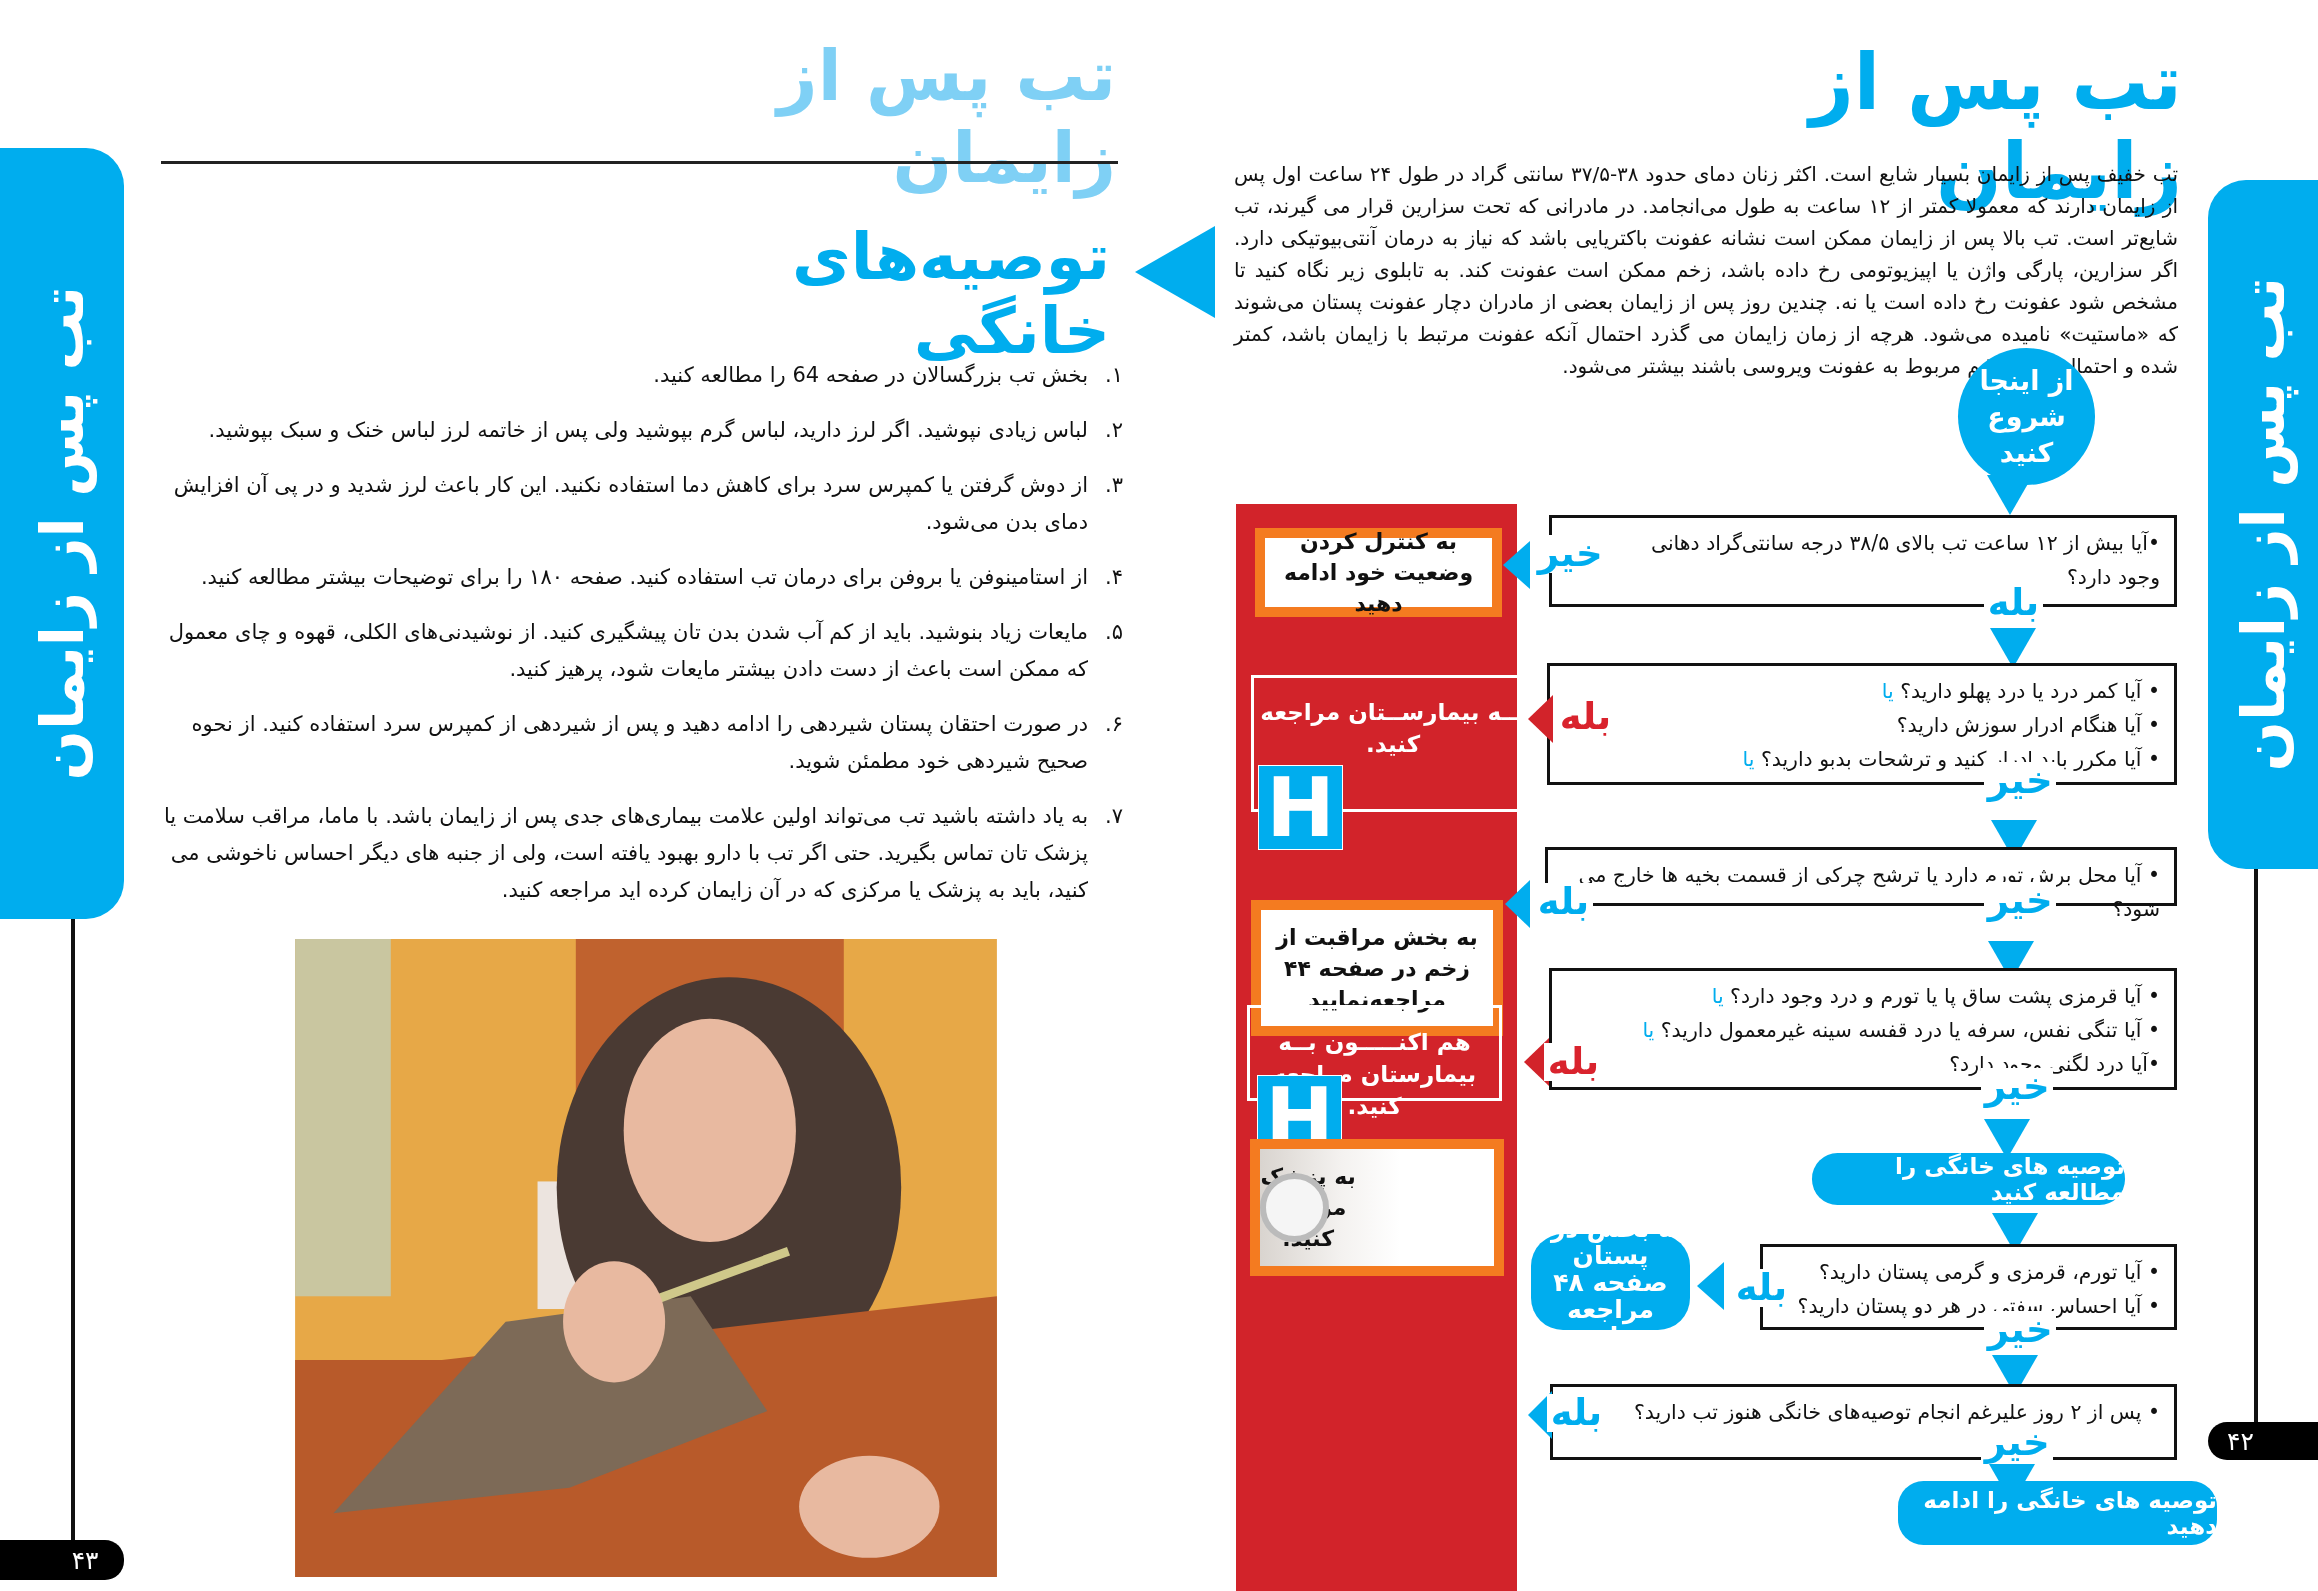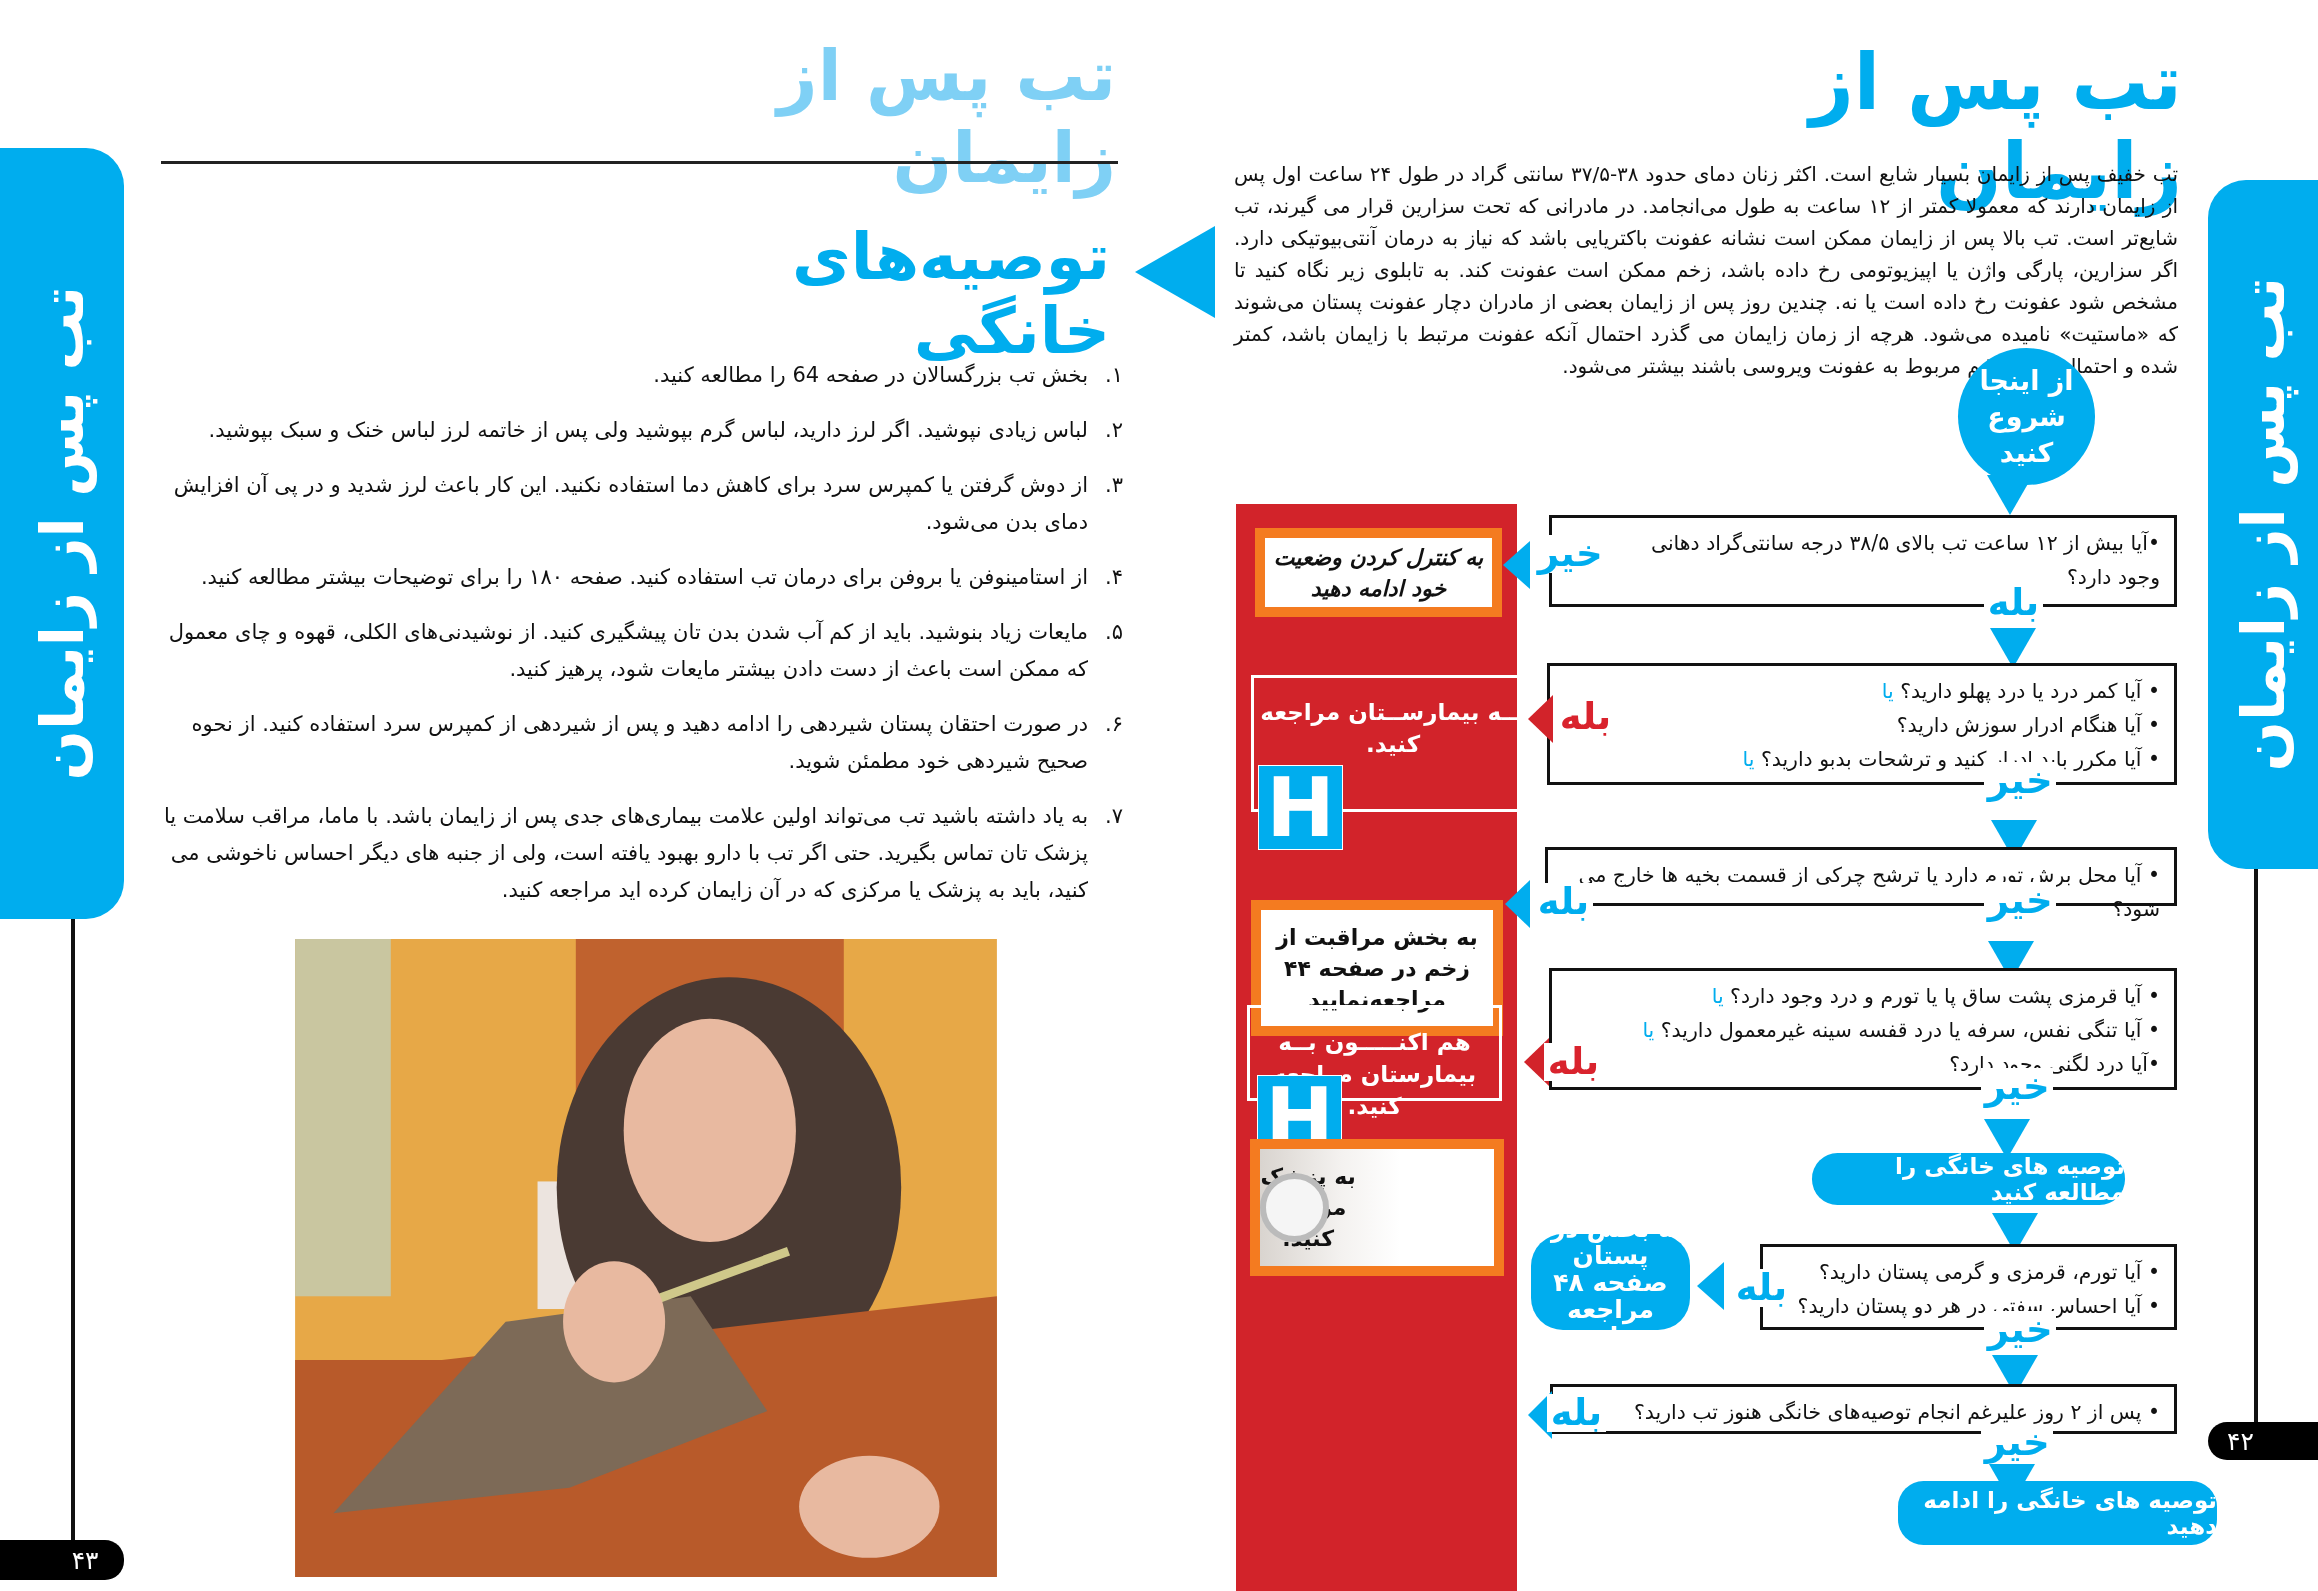--- a/index.html
+++ b/index.html
@@ -115,21 +115,21 @@
 <div class="vline" style="left:2254px;top:869px;height:554px;"></div>
 <div class="pagenum pn-right">
     <span>۴۲</span>
   </div>
 
 <div class="abs title-main">تب پس از زایمان</div>
 <div class="abs intro">تب خفیف پس از زایمان بسیار شایع است. اکثر زنان دمای حدود ۳۸-۳۷/۵ سانتی گراد در طول ۲۴ ساعت اول پس از زایمان دارند که معمولا کمتر از ۱۲ ساعت به طول می‌انجامد. در مادرانی که تحت سزارین قرار می گیرند، تب شایع‌تر است. تب بالا پس از زایمان ممکن است نشانه عفونت باکتریایی باشد که نیاز به درمان آنتی‌بیوتیکی دارد. اگر سزارین، پارگی واژن یا اپیزیوتومی رخ داده باشد، زخم ممکن است عفونت کند. به تابلوی زیر نگاه کنید تا مشخص شود عفونت رخ داده است یا نه. چندین روز پس از زایمان بعضی از مادران دچار عفونت پستان می‌شوند که «ماستیت» نامیده می‌شود. هرچه از زمان زایمان می گذرد احتمال آنکه عفونت مرتبط با زایمان باشد، کمتر شده و احتمال اینکه علایم مربوط به عفونت ویروسی باشند بیشتر می‌شود.</div>
 
 <div class="redcol"></div>
 
-<div class="orangebox" style="left:1255px;top:528px;width:247px;height:89px;font-style:italic;">
+<div class="orangebox" style="left:1255px;top:528px;width:247px;height:89px;">
   <div class="inner">به کنترل کردن وضعیت خود ادامه دهید</div>
 </div>
 
 <div class="hospbox" style="left:1251px;top:675px;width:284px;height:137px;">بــه بیمارســتان مراجعه کنید.</div>
 <div class="hsign" style="left:1258px;top:765px;">H</div>
 
 <div class="orangebox" style="left:1251px;top:900px;width:252px;height:136px;">
   <div class="inner">به بخش مراقبت از زخم در صفحه ۴۴ مراجعه‌نمایید</div>
 </div>
 
@@ -192,21 +192,21 @@
   <span class="bullet">• آیا احساس سفتی در هر دو پستان دارید؟</span>
 </div>
 <div class="left-tri" style="left:1697px;top:1262px;border-right:27px solid #00adee;"></div>
 <div class="lbl blue bg" style="left:1732px;top:1269px;">بله</div>
 <div class="breast-pill">
   <div><span>به بخش درد</span><br><span>پستان صفحه ۴۸</span><br><span>مراجعه نمایید</span></div>
 </div>
 <div class="lbl blue bg" style="left:1984px;top:1311px;">خیر</div>
 <div class="down-tri" style="left:1992px;top:1355px;"></div>
 
-<div class="qbox" style="left:1550px;top:1384px;width:627px;height:50px;">
+<div class="qbox" style="left:1550px;top:1384px;width:627px;height:76px;">
   <span class="bullet">• پس از ۲ روز علیرغم انجام توصیه‌های خانگی هنوز تب دارید؟</span>
 </div>
 <div class="left-tri" style="left:1528px;top:1391px;border-right:24px solid #00adee;"></div>
 <div class="lbl blue bg" style="left:1547px;top:1394px;">بله</div>
 <div class="lbl blue bg" style="left:1981px;top:1424px;">خیر</div>
 <div class="down-tri" style="left:1989px;top:1464px;"></div>
 
 <div class="pill" style="left:1898px;top:1481px;width:319px;height:64px;">توصیه های خانگی را ادامه دهید</div>
 
 

